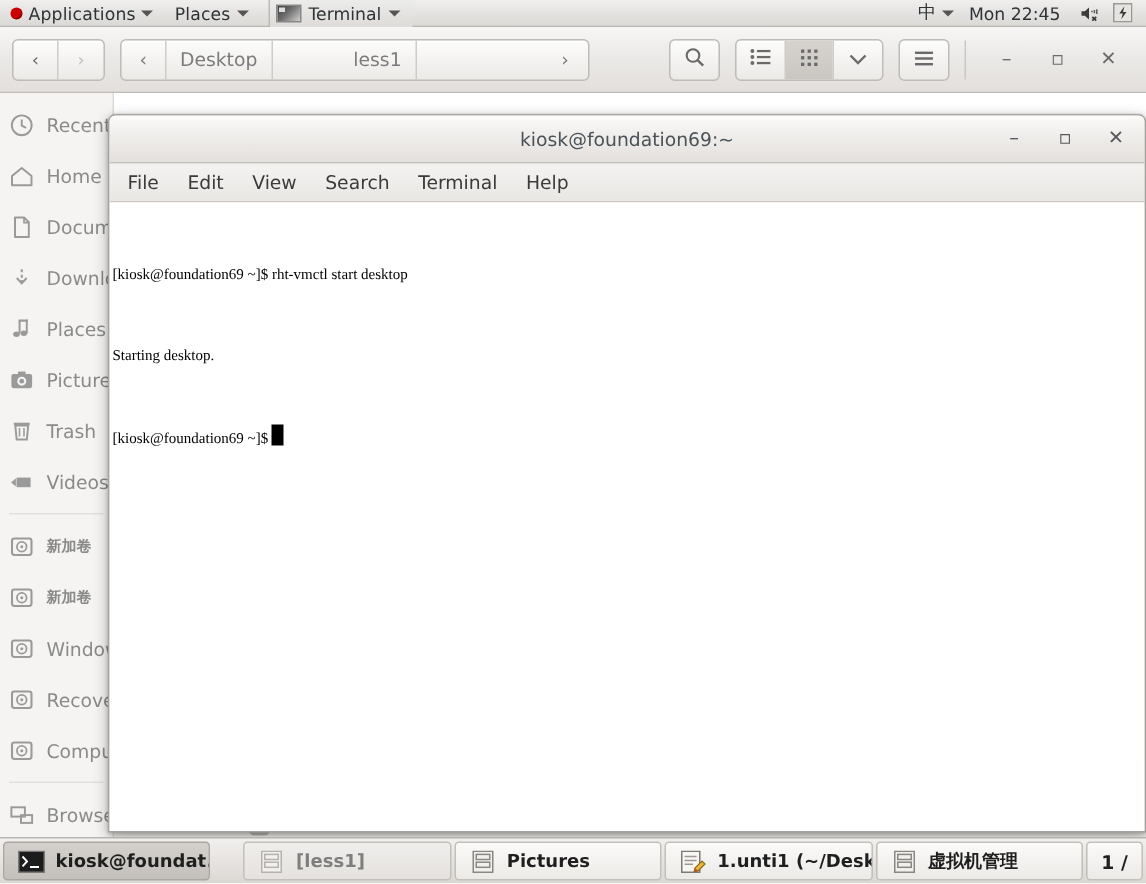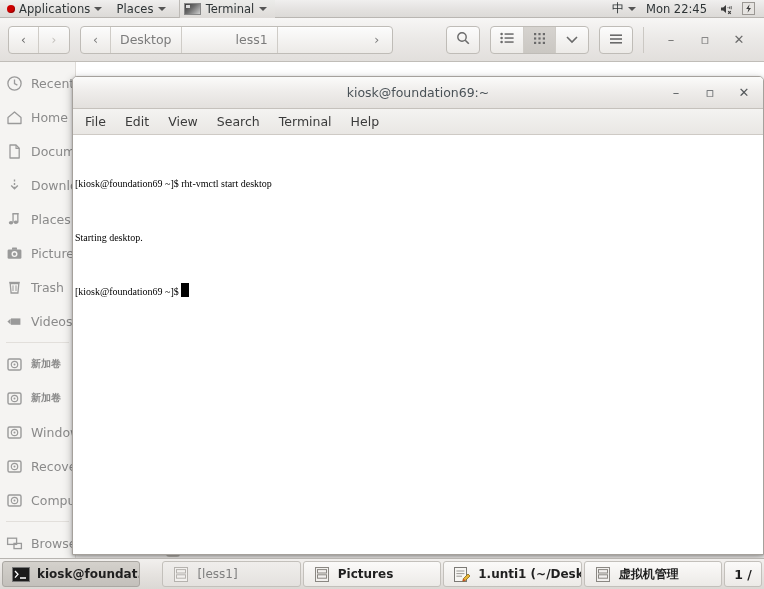--- a/index.html
+++ b/index.html
@@ -180,21 +180,21 @@
     height: 26px; display: flex; align-items: center; gap: 7px;
     padding: 0 9px; font-size: 12px; color: #1f1f1f; font-weight: bold;
     border: 1px solid #c3c0bb; border-radius: 3px;
     background: linear-gradient(to bottom,#fbfaf9,#eceae7);
     white-space: nowrap; overflow: hidden;
   }
   .task-btn.active {
     background: linear-gradient(to bottom,#d4d1cc,#c3c0bb);
     border-color: #aaa7a2;
   }
-  .task-btn.inactive { color: #7e7e7e; font-weight: normal;
+  .task-btn.inactive { color: #7e7e7e; font-weight: bold;
     background: linear-gradient(to bottom,#f0eeec,#e4e1de); margin-left: 20px; }
   .task-ico { width: 18px; height: 15px; flex: none; }
   #workspace-ind {
     margin-left: auto; height: 26px; min-width: 38px;
     display: flex; align-items: center; justify-content: center;
     font-size: 12.5px; font-weight: bold; color: #1f1f1f;
     border: 1px solid #c3c0bb; border-radius: 3px;
     background: linear-gradient(to bottom,#fbfaf9,#eceae7);
     padding: 0 6px; overflow: hidden;
   }

